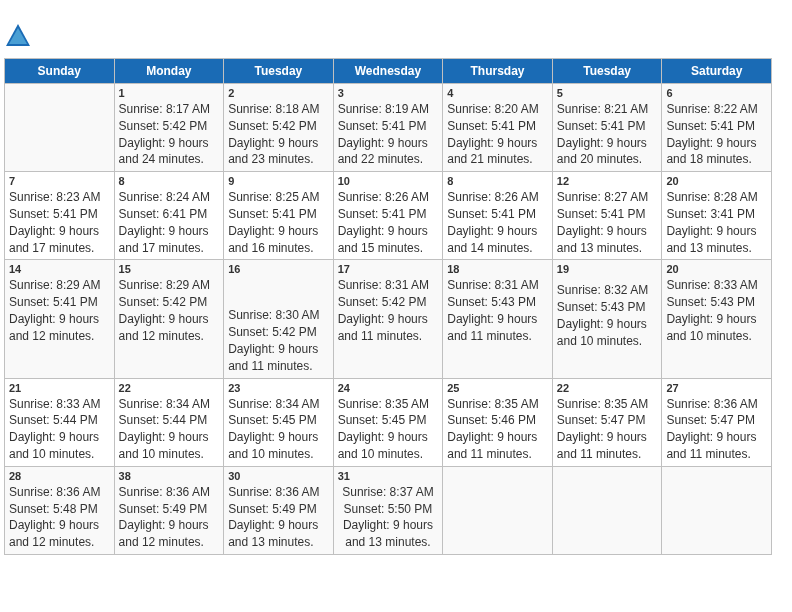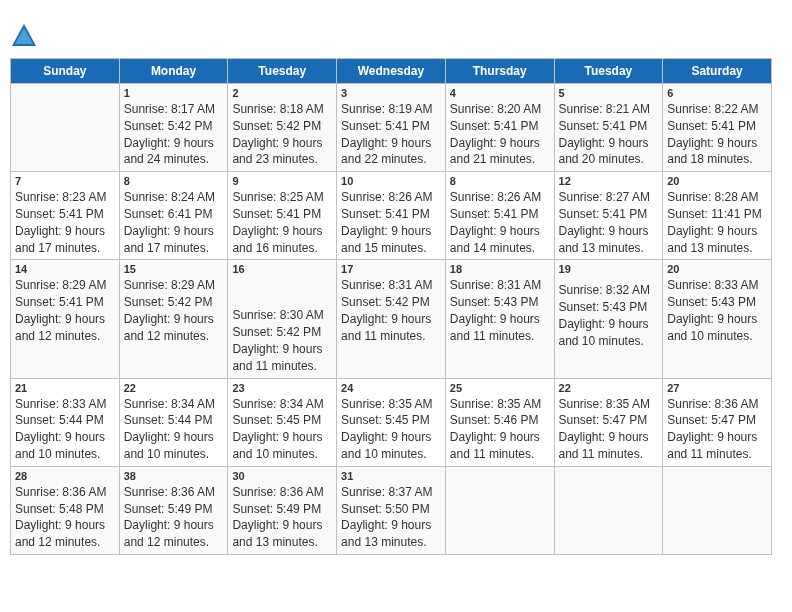--- a/index.html
+++ b/index.html
@@ -6,21 +6,21 @@
     body {
       width: 792px;
       height: 612px;
       font-family: Arial, sans-serif;
       background: #fff;
       overflow: hidden;
     }
     .page {
       width: 792px;
       height: 612px;
-      padding: 18px 20px 10px 10px;
+      padding: 18px 20px 10px 4px;
     }
     .header {
       display: flex;
       justify-content: space-between;
       align-items: flex-start;
       margin-bottom: 8px;
     }
     .logo {
       display: flex;
       align-items: center;
@@ -217,21 +217,21 @@
           <td>
             <span class="day-num">12</span>
             <div class="cell-info" style="white-space: pre-line;">Sunrise: 8:27 AM
 Sunset: 5:41 PM
 Daylight: 9 hours
 and 13 minutes.</div>
           </td>
           <td>
             <span class="day-num">20</span>
             <div class="cell-info" style="white-space: pre-line;">Sunrise: 8:28 AM
-Sunset: 11:41 PM
+Sunset: 3:41 PM
 Daylight: 9 hours
 and 13 minutes.</div>
           </td>
         </tr>
         <tr>
           <td>
             <span class="day-num">14</span>
             <div class="cell-info" style="white-space: pre-line;">Sunrise: 8:29 AM
 Sunset: 5:41 PM
 Daylight: 9 hours
@@ -348,21 +348,21 @@
           </td>
           <td>
             <span class="day-num">30</span>
             <div class="cell-info" style="white-space: pre-line;">Sunrise: 8:36 AM
 Sunset: 5:49 PM
 Daylight: 9 hours
 and 13 minutes.</div>
           </td>
           <td>
             <span class="day-num">31</span>
-            <div class="cell-info" style="white-space: pre-line;">Sunrise: 8:37 AM
+            <div class="cell-info" style="white-space: pre-line; text-align: center;">Sunrise: 8:37 AM
 Sunset: 5:50 PM
 Daylight: 9 hours
 and 13 minutes.</div>
           </td>
           <td></td>
           <td></td>
           <td></td>
         </tr>
       </tbody>
   </table>

